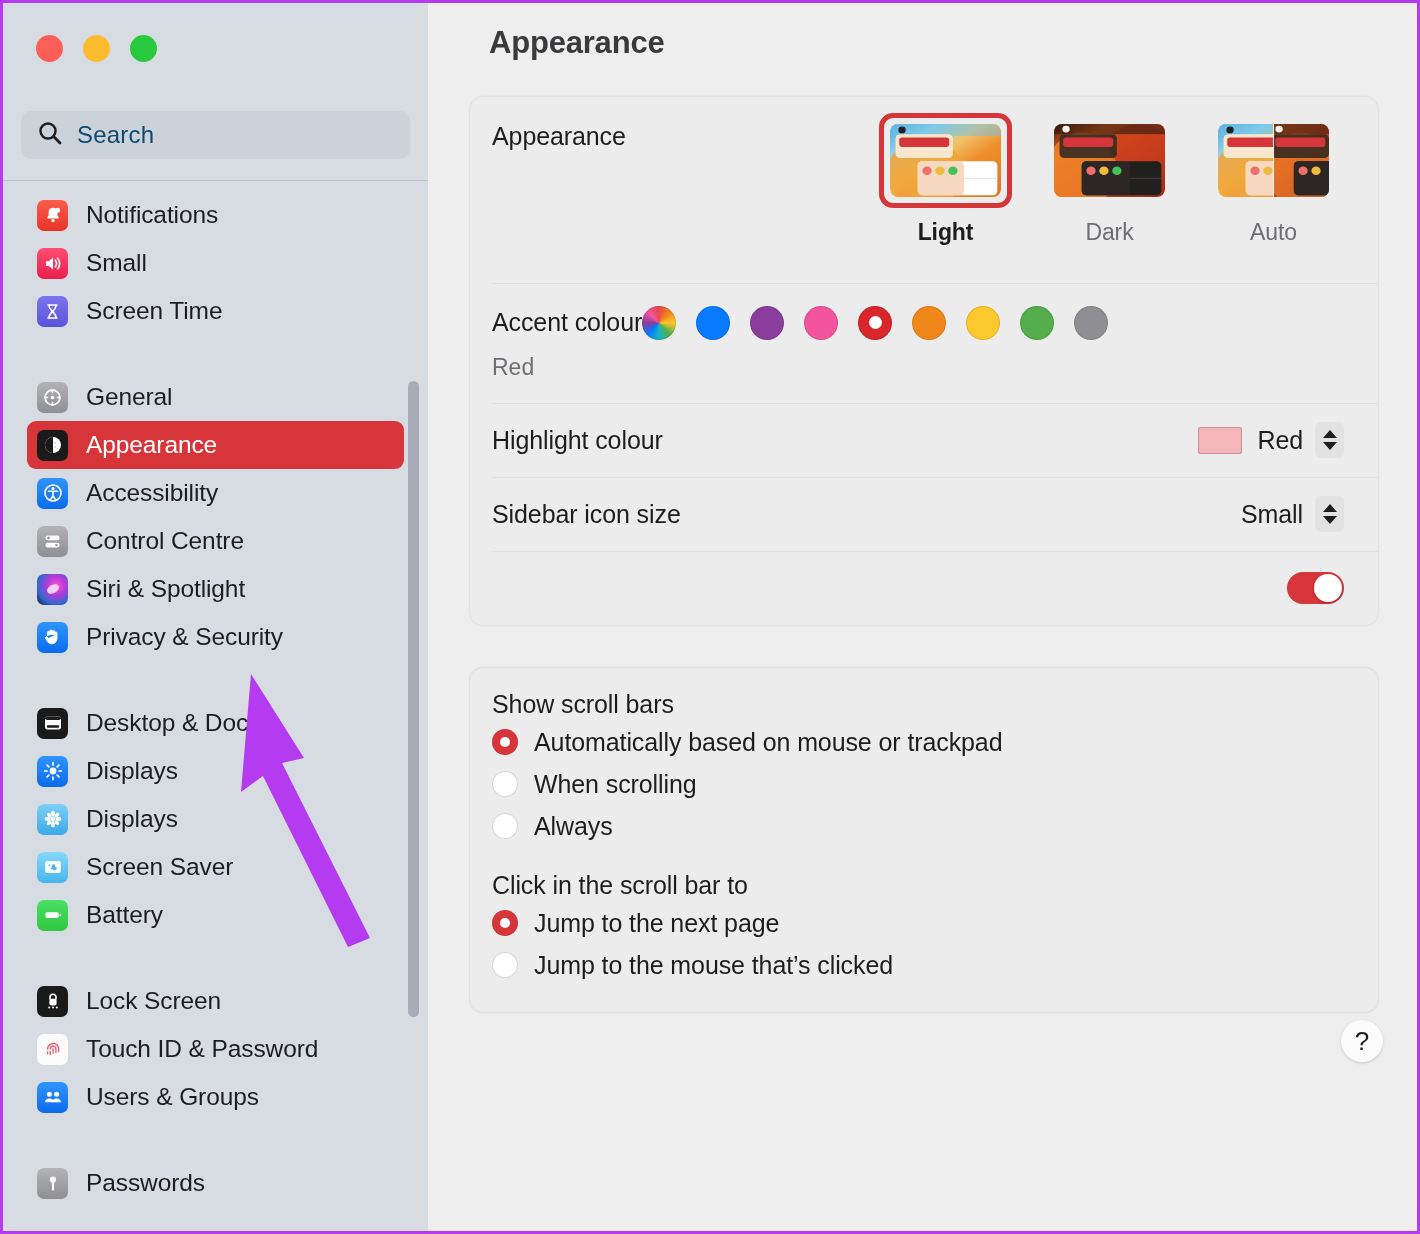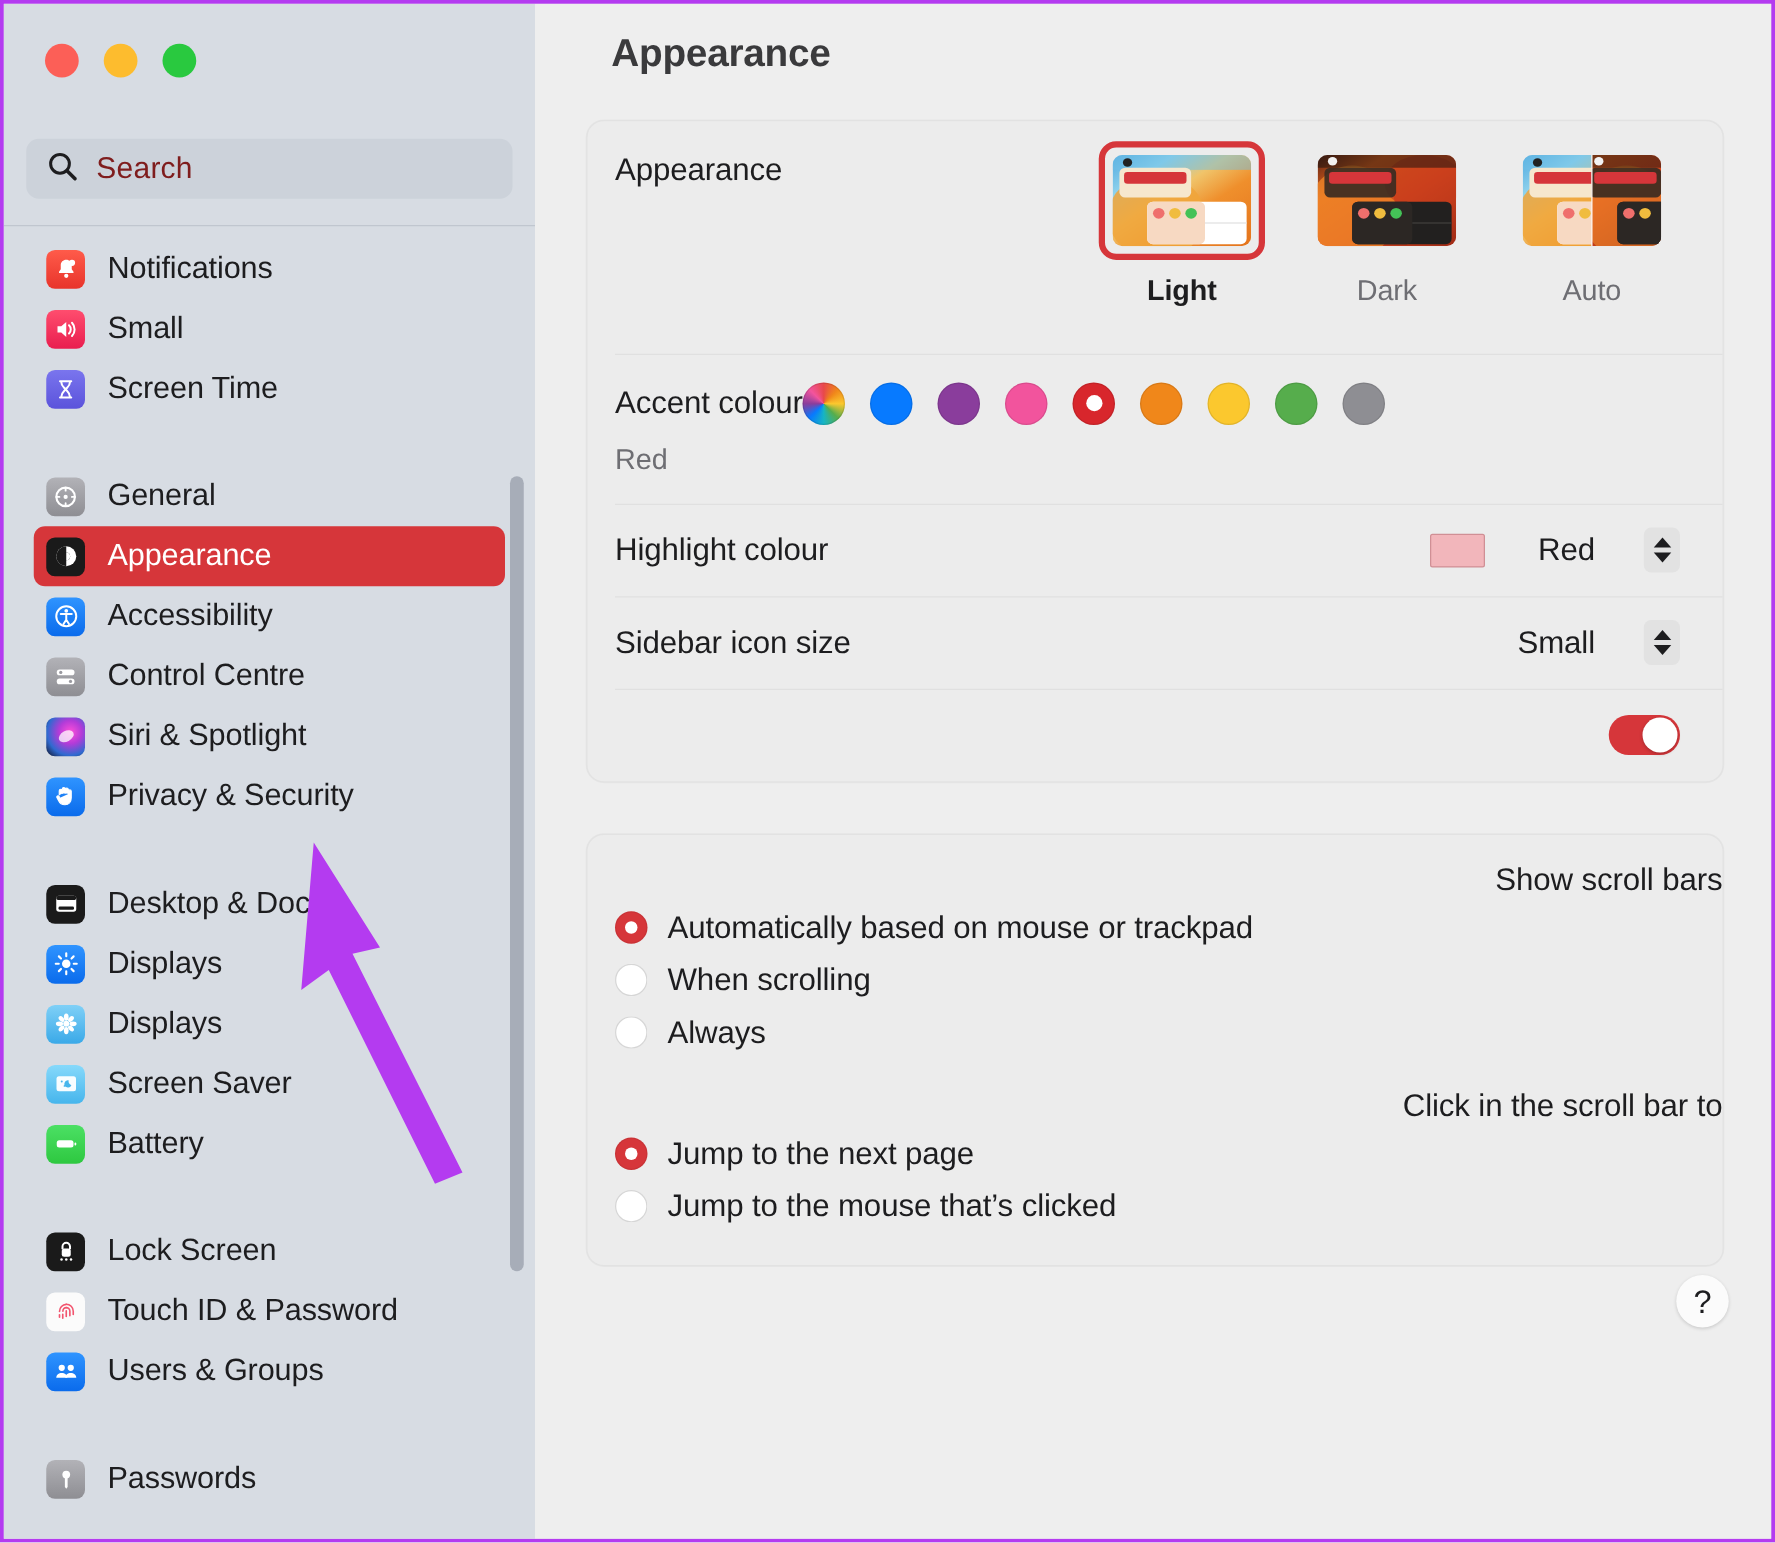--- a/index.html
+++ b/index.html
@@ -41,21 +41,21 @@
     height: 48px;
     background: #ccd2da;
     border-radius: 10px;
     display: flex; align-items: center;
     padding: 0 16px;
     gap: 14px;
   }
   .search-box svg { flex: 0 0 auto; }
   .search-ph {
     font-size: 24px;
-    color: #7f1d1d;
+    color: #0c4a6e;
     letter-spacing: .2px;
   }
   .sb-divider {
     margin-top: 21px;
     height: 1px; background: #c0c6cf;
   }
 
   .nav {
     position: relative;
     padding: 10px 0 0 0;
@@ -116,21 +116,21 @@
     letter-spacing: -.2px;
   }
   .card {
     background: #ececec;
     border: 1px solid #e2e2e2;
     border-radius: 14px;
     margin: 0 38px 0 41px;
     box-shadow: 0 0 0 .5px rgba(0,0,0,.03);
   }
   #card-1 { margin-top: 35px; }
-  #card-2 { margin-top: 41px; text-align: right; }
+  #card-2 { margin-top: 41px; }
 
   .srow {
     display: flex; align-items: center;
     padding: 0 34px 0 22px;
     position: relative;
   }
   .srow + .srow::before {
     content: "";
     position: absolute; left: 22px; right: 0; top: 0;
     height: 1px; background: #e0e0e0;
@@ -193,21 +193,21 @@
   }
   .accent-name {
     text-align: right;
     font-size: 23px;
     color: #6e6e73;
     padding-right: 183px;
     margin-top: 14px;
   }
 
   
-  .srow.simple { height: 74px; gap: 27px; }
+  .srow.simple { height: 74px; }
   .value-text { font-size: 25px; color: #1d1d1f; letter-spacing: -.1px; }
   .color-chip {
     width: 44px; height: 27px;
     background: #f2b6bb;
     border: 1px solid #d08f95;
     border-radius: 2px;
     margin-right: 15px;
   }
   .stepper {
     width: 29px; height: 36px;

